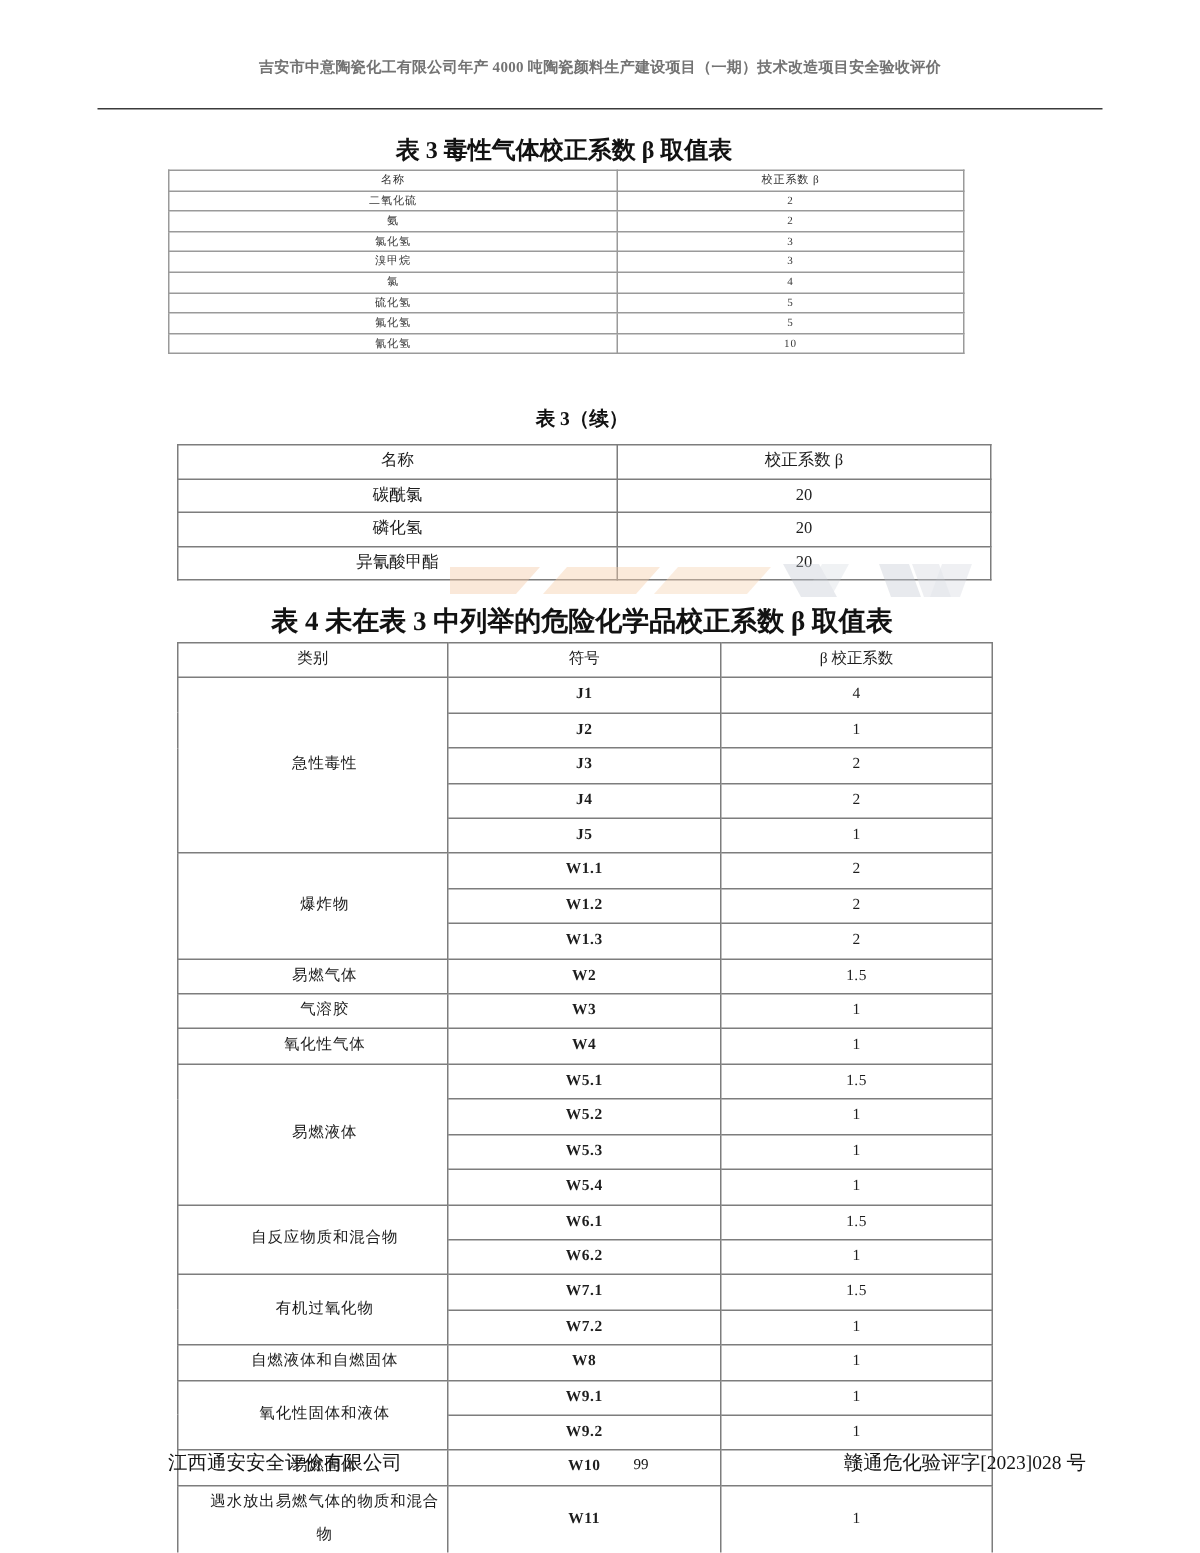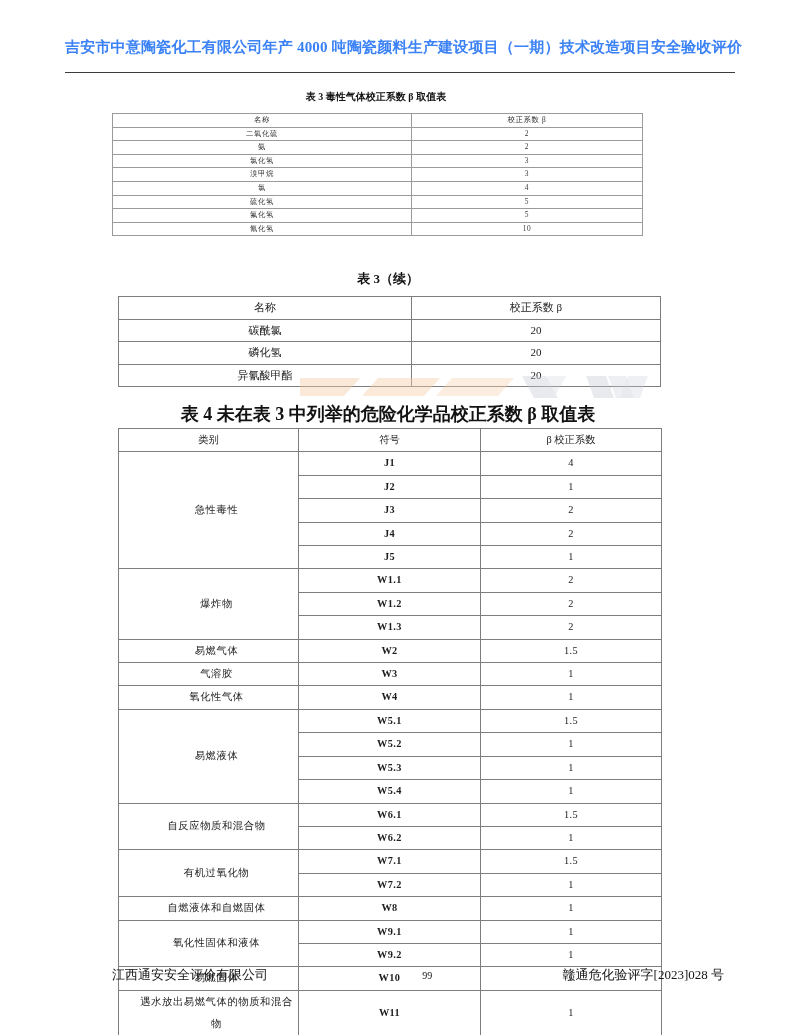--- a/index.html
+++ b/index.html
@@ -25,26 +25,26 @@
 
   
   .doc-header {
     position: absolute;
     left: 65px;
     top: 38px;
     width: 670px;
     text-align: center;
   }
   .doc-header .title-text {
-    font-size: 15px;
+    font-size: 10px;
     font-weight: bold;
     letter-spacing: .2px;
     white-space: nowrap;
     display: block;
-    color: #3b82f6;
+    color: #737373;
   }
   .header-rule {
     position: absolute;
     left: 65px;
     top: 72px;
     width: 670px;
     height: 0;
     border-top: 1.6px solid #3b3b3b;
   }
 
@@ -157,21 +157,21 @@
 </head>
 <body>
 
 <div class="page">
 
   <div class="doc-header">
     <span class="title-text">吉安市中意陶瓷化工有限公司年产 4000 吨陶瓷颜料生产建设项目（一期）技术改造项目安全验收评价</span>
   </div>
   <div class="header-rule"></div>
 
-  <div class="tbl-caption" id="cap3" style="left:112px; top:90px; width:528px; font-size:10px;font-family:Liberation Serif, serif;">表 3    毒性气体校正系数 β 取值表</div>
+  <div class="tbl-caption" id="cap3" style="left:112px; top:90px; width:528px; font-size:16px;font-family:Liberation Serif, serif;">表 3    毒性气体校正系数 β 取值表</div>
 
   <table id="table3">
     <tbody>
         <tr class="hdr">
           <td class="c-name">名称</td>
           <td class="c-val">校正系数 β</td>
         </tr>
         <tr>
           <td class="c-name">二氧化硫</td>
           <td class="c-val">2</td>

